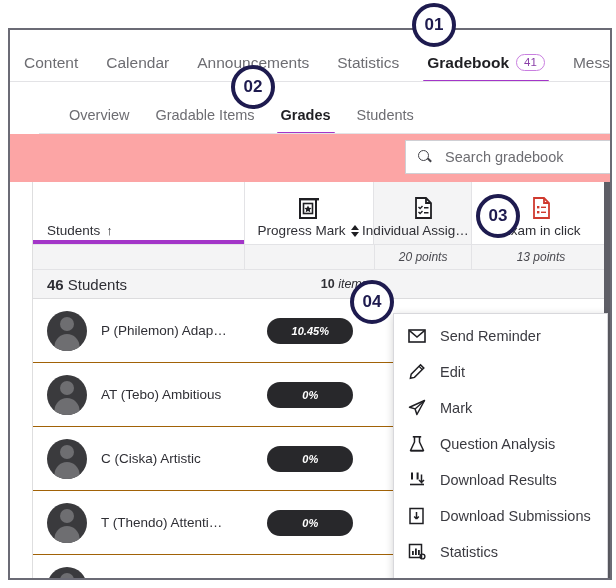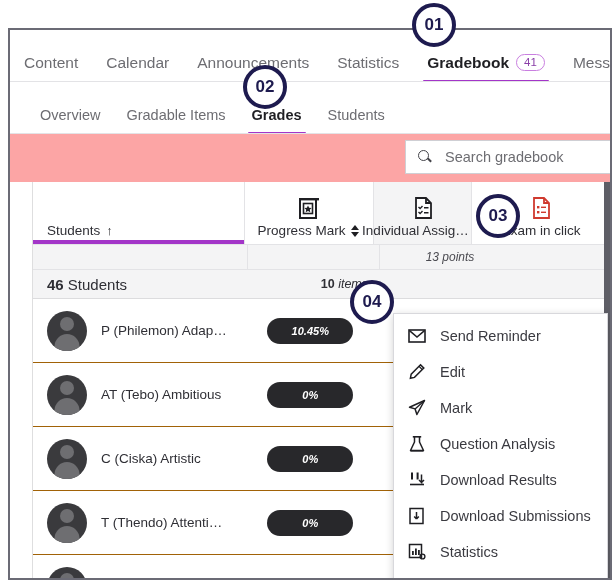--- a/index.html
+++ b/index.html
@@ -70,20 +70,21 @@
 
   
   #secondary-nav{
     height:52px;
     display:flex;
     align-items:flex-end;
     padding-left:30px;
     box-sizing:border-box;
     background:#fff;
     position:relative;
+    margin-left:29px;
   }
   #secondary-nav::after{
     content:"";
     position:absolute;
     left:0;right:0;bottom:0;height:1px;background:#e3e3e6;
   }
   .snav-item{
     font-size:14.5px;
     color:#6d6d72;
     padding:0 0 11px 0;
@@ -300,21 +301,21 @@
     width:44px;height:44px;border-radius:50%;
     border:4px solid #1e1b4f;
     background:#ffffff;
     display:flex;align-items:center;justify-content:center;
     font-size:17px;font-weight:bold;color:#1e1b4f;
     z-index:90;
     box-sizing:border-box;
     font-family:"Liberation Sans", sans-serif;
   }
   #badge-01{left:412px;top:3px;}
-  #badge-02{left:243px;top:65px;}
+  #badge-02{left:231px;top:65px;}
   #badge-03{left:476px;top:194px;}
   #badge-04{left:350px;top:280px;}
 </style>
 </head>
 <body>
 
 <div id="app-frame">
 
   <div id="primary-nav">
     <div class="pnav-item">
@@ -423,20 +424,21 @@
           </div>
           <div class="htitle">
             <span>Exam in click</span>
           </div>
         </div>
       </div>
 
       <div id="points-row">
         <div class="pcell students"></div>
         <div class="pcell progress"></div>
+        <div class="pcell assign">20 points</div>
         <div class="pcell exam">13 points</div>
       </div>
 
       <div id="summary-row">
         <div class="s-left">
           <b>46</b>
           <span>Students</span>
         </div>
         <div class="s-right">
           <b>10</b>

